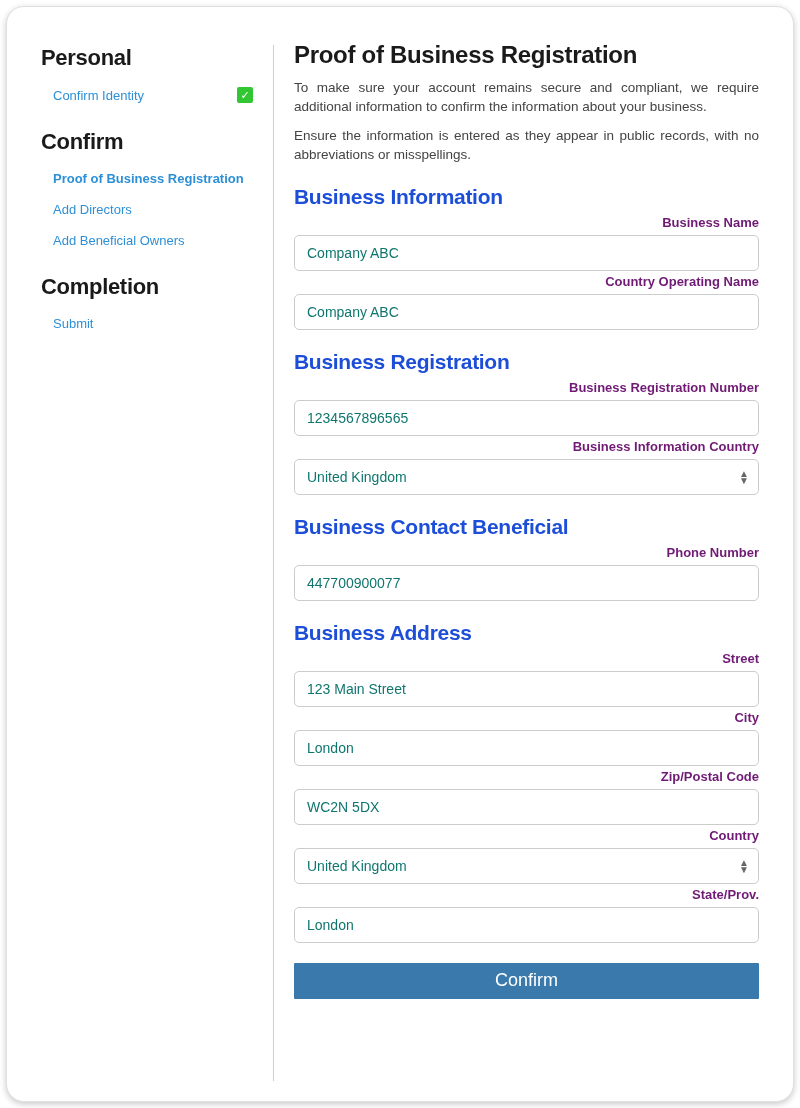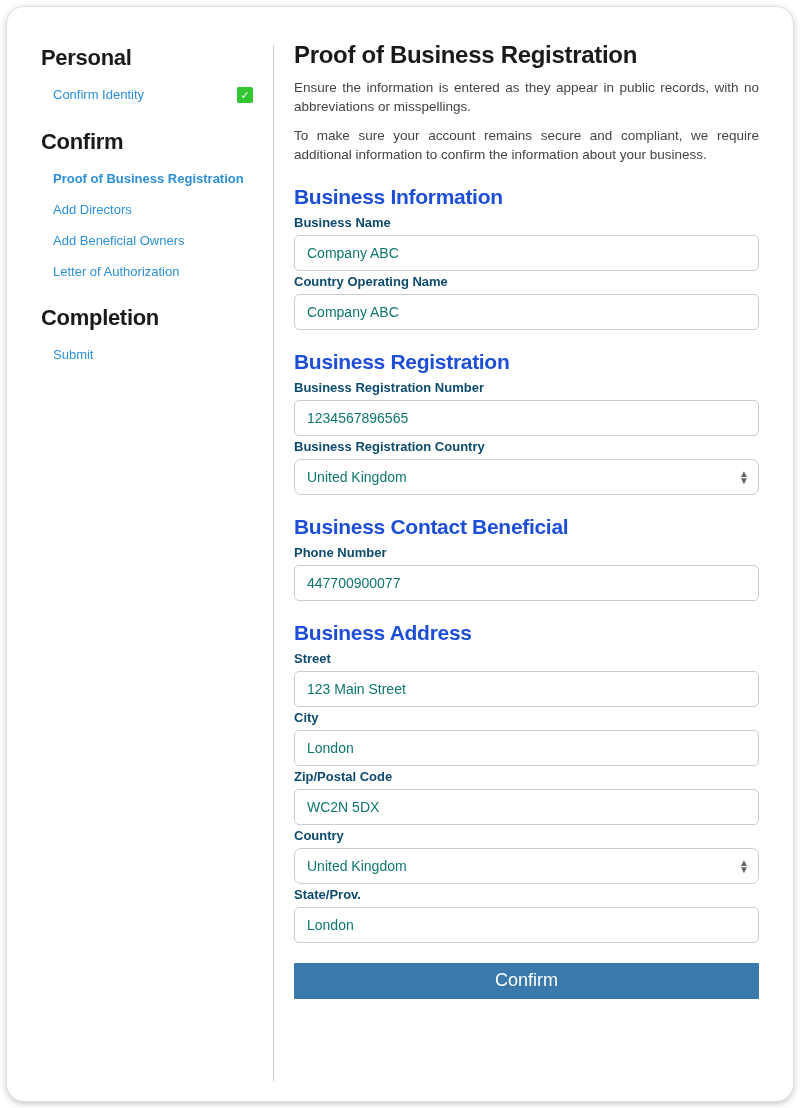--- a/index.html
+++ b/index.html
@@ -44,21 +44,21 @@
       font-weight: 600;
       color: #1a1a1a;
       letter-spacing: -0.3px;
       margin-top: 8px;
       margin-bottom: 8px;
     }
     .sidebar .section-heading { margin-top: 18px; }
     .sidebar .section-heading:first-child { margin-top: 10px; }
     .nav-item {
       display: flex;
-      align-items: flex-start;
+      align-items: center;
       justify-content: space-between;
       padding: 8px 0 8px 12px;
       font-size: 13px;
       color: #2d8fd6;
       cursor: pointer;
     }
     .nav-item.active {
       color: #2d8fd6;
       font-weight: 700;
     }
@@ -93,44 +93,44 @@
       font-size: 21px;
       font-weight: 700;
       color: #1d4ed8;
       letter-spacing: -0.3px;
       margin-top: 20px;
       margin-bottom: 6px;
     }
     .field-label {
       font-size: 13px;
       font-weight: 700;
-      color: #0c4a6e;
+      color: #701a75;
       margin-top: 3px;
       margin-bottom: 5px;
       display: block;
+      text-align: right;
     }
     .text-input, .select-input {
       width: 100%;
       height: 36px;
       border: 1px solid #ccc;
       border-radius: 5px;
       padding: 0 12px;
       font-size: 14px;
       color: #0f766e;
       background: #fff;
       font-family: inherit;
     }
     .select-wrap {
       position: relative;
     }
     .select-input {
       appearance: none;
       -webkit-appearance: none;
       padding-right: 30px;
-      border-radius: 7px;
     }
     .select-caret {
       position: absolute;
       right: 10px;
       top: 50%;
       transform: translateY(-50%);
       color: #666;
       font-size: 10px;
       line-height: 7px;
       pointer-events: none;
@@ -166,47 +166,44 @@
     <h3 class="section-heading">Confirm</h3>
     <div class="nav-item active">
       <span>Proof of Business Registration</span>
     </div>
     <div class="nav-item">
       <span>Add Directors</span>
     </div>
     <div class="nav-item">
       <span>Add Beneficial Owners</span>
     </div>
-    <div class="nav-item">
-      <span>Letter of Authorization</span>
-    </div>
 
     <h3 class="section-heading">Completion</h3>
     <div class="nav-item">
       <span>Submit</span>
     </div>
   </nav>
 
   <div class="divider-line"></div>
 
   <main class="main">
     <h1 class="page-title">Proof of Business Registration</h1>
+    <p class="intro">To make sure your account remains secure and compliant, we require additional information to confirm the information about your business.</p>
     <p class="intro">Ensure the information is entered as they appear in public records, with no abbreviations or misspellings.</p>
-    <p class="intro">To make sure your account remains secure and compliant, we require additional information to confirm the information about your business.</p>
 
     <h2 class="form-section">Business Information</h2>
     <label class="field-label">Business Name</label>
     <input class="text-input" type="text" value="Company ABC" style="">
     <label class="field-label">Country Operating Name</label>
     <input class="text-input" type="text" value="Company ABC" style="">
 
     <h2 class="form-section">Business Registration</h2>
     <label class="field-label">Business Registration Number</label>
     <input class="text-input" type="text" value="1234567896565" style="">
-    <label class="field-label">Business Registration Country</label>
+    <label class="field-label">Business Information Country</label>
     <div class="select-wrap">
       <select class="select-input">
         <option>United Kingdom</option>
       </select>
       <span class="select-caret">
           <span>▲</span>
           <span>▼</span>
         </span>
     </div>
 

